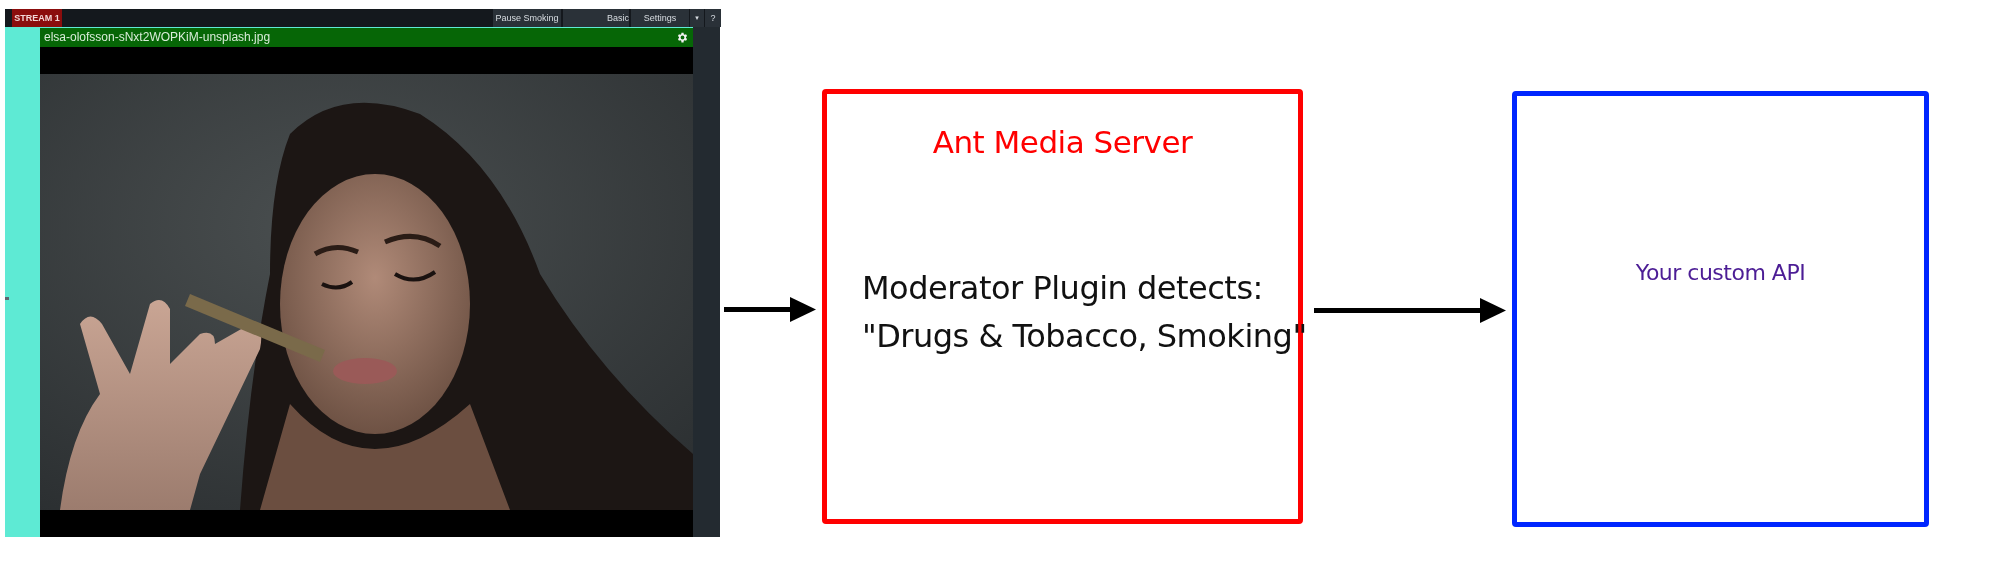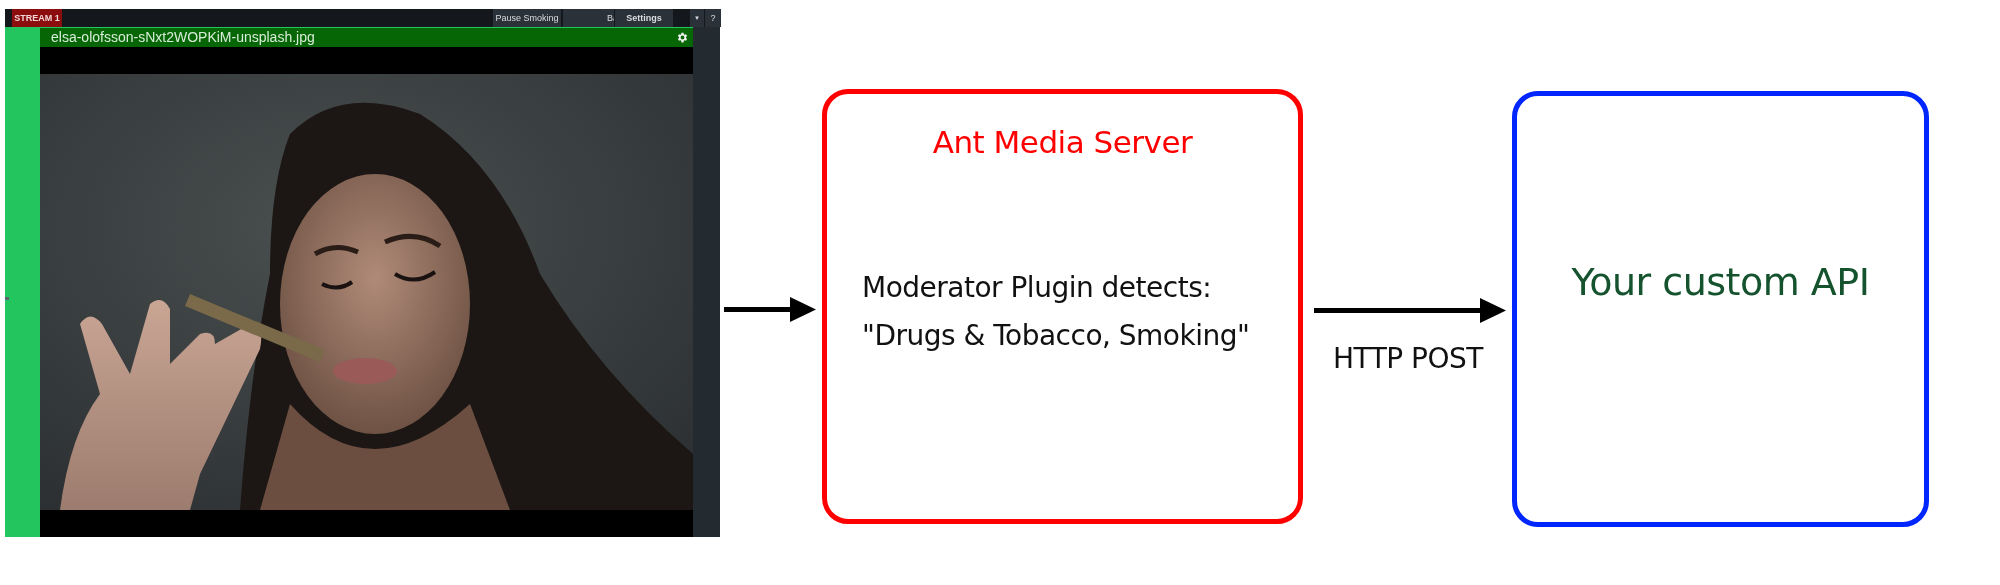--- a/index.html
+++ b/index.html
@@ -3,83 +3,83 @@
 <meta charset="utf-8">
 <style>
   html, body { margin: 0; padding: 0; }
   body {
     width: 2000px; height: 585px; background: #ffffff; position: relative; overflow: hidden;
     font-family: "Liberation Sans", sans-serif;
   }
   
   .app {
     position: absolute; left: 5px; top: 9px; width: 715px; height: 528px;
-    background: #22c55e;
+    background: #5eead4;
   }
   .topbar {
     position: absolute; left: 0; top: 0; width: 715px; height: 18px; background: #14181d;
   }
   .stream-badge {
     position: absolute; left: 7px; top: 0; width: 50px; height: 18px; background: #8b0d0d;
     color: #f2d7d7; font-size: 9px; font-weight: bold; line-height: 18px; text-align: center;
   }
   .tb-btn {
     position: absolute; top: 0; height: 18px; background: #2a3138; color: #d8dde2;
     font-size: 9px; line-height: 18px; text-align: center; border-left: 1px solid #14181d;
   }
   .splitter {
     position: absolute; left: 0; top: 288px; width: 4px; height: 3px; background: #5c6670;
   }
   .source-bar {
     position: absolute; left: 35px; top: 19px; width: 653px; height: 19px; background: #066606;
   }
   .source-name {
-    position: absolute; left: 4px; top: 0; line-height: 19px; font-size: 14px; color: #d9ecd9; margin-left: 7px;
+    position: absolute; left: 4px; top: 0; line-height: 19px; font-size: 12px; color: #d9ecd9;
   }
   .gear {
     position: absolute; right: 4px; top: 3px; width: 13px; height: 13px;
   }
   .right-col {
     position: absolute; left: 688px; top: 18px; width: 27px; height: 510px; background: #232a30;
   }
   .video {
     position: absolute; left: 35px; top: 38px; width: 653px; height: 490px; background: #000;
   }
   .photo {
     position: absolute; left: 0; top: 27px; width: 653px; height: 436px;
   }
   
   .arrow { position: absolute; }
   .box {
-    position: absolute; box-sizing: border-box; border-radius: 26px; background: #fff;
+    position: absolute; box-sizing: border-box; border-radius: 4px; background: #fff;
   }
   .box-ams { left: 822px; top: 89px; width: 481px; height: 435px; border: 5px solid #ff0000; }
   .box-api { left: 1512px; top: 91px; width: 417px; height: 436px; border: 5px solid #0026ff; }
   .dtext {
     position: absolute; font-family: "DejaVu Sans", sans-serif; white-space: nowrap;
     letter-spacing: -0.5px;
   }
   .ams-title { left: 0; right: 0; top: 30px; text-align: center; color: #ff0000; font-size: 31px; }
-  .ams-body  { left: 35px; top: 170px; color: #111; font-size: 28px; line-height: 48px; }
-  .api-title { left: 0; right: 0; top: 164px; text-align: center; color: #14532d; font-size: 38px; }
+  .ams-body  { left: 35px; top: 170px; color: #111; font-size: 32px; line-height: 48px; }
+  .api-title { left: 0; right: 0; top: 164px; text-align: center; color: #4c1d95; font-size: 22px; }
   .post-label {
     position: absolute; left: 1310px; width: 196px; top: 336px; text-align: center;
     font-family: "DejaVu Sans", sans-serif; font-size: 28px; line-height: 46px; color: #111;
     letter-spacing: -0.5px;
   }
 </style>
 </head>
 <body>
 
 <div class="app">
   <div class="topbar">
     <div class="stream-badge">STREAM 1</div>
     <div class="tb-btn" style="left:487px;width:68px;">Pause Smoking</div>
     <div class="tb-btn" style="left:557px;width:66px;text-align:right;">Basic</div>
-    <div class="tb-btn" style="left:609px;width:58px;font-weight:bold;">Settings</div>
+    <div class="tb-btn" style="left:625px;width:58px;">Settings</div>
     <div class="tb-btn" style="left:684px;width:14px;font-size:7px;">▾</div>
     <div class="tb-btn" style="left:699px;width:16px;">?</div>
   </div>
 
   <div class="splitter"></div>
 
   <div class="source-bar">
     <span class="source-name">elsa-olofsson-sNxt2WOPKiM-unsplash.jpg</span>
     <svg class="gear" viewBox="0 0 24 24">
       <path fill="#f2f2f2" d="M19.4 13a7.5 7.5 0 0 0 0-2l2.1-1.6-2-3.5-2.5 1a7.6 7.6 0 0 0-1.7-1L15 3h-4l-.3 2.9a7.6 7.6 0 0 0-1.7 1l-2.5-1-2 3.5L6.6 11a7.5 7.5 0 0 0 0 2l-2.1 1.6 2 3.5 2.5-1a7.6 7.6 0 0 0 1.7 1L11 21h4l.3-2.9a7.6 7.6 0 0 0 1.7-1l2.5 1 2-3.5zM13 15.5a3.5 3.5 0 1 1 0-7 3.5 3.5 0 0 1 0 7z" transform="translate(-1 0)"></path>
@@ -137,18 +137,17 @@
     <div>Moderator Plugin detects:</div>
     <div>"Drugs &amp; Tobacco, Smoking"</div>
   </div>
 </div>
 
 <svg class="arrow" style="left:1314px;top:297px;" width="194" height="28" viewBox="0 0 194 28">
   <rect x="0" y="11" width="168" height="5" fill="#000"></rect>
   <polygon points="166,1 192,13.5 166,26" fill="#000"></polygon>
 </svg>
 <div class="post-label">
-  <div>HTTP POST</div>
 </div>
 
 <div class="box box-api">
   <div class="dtext api-title">Your custom API</div>
 </div>
 
 </body></html>

